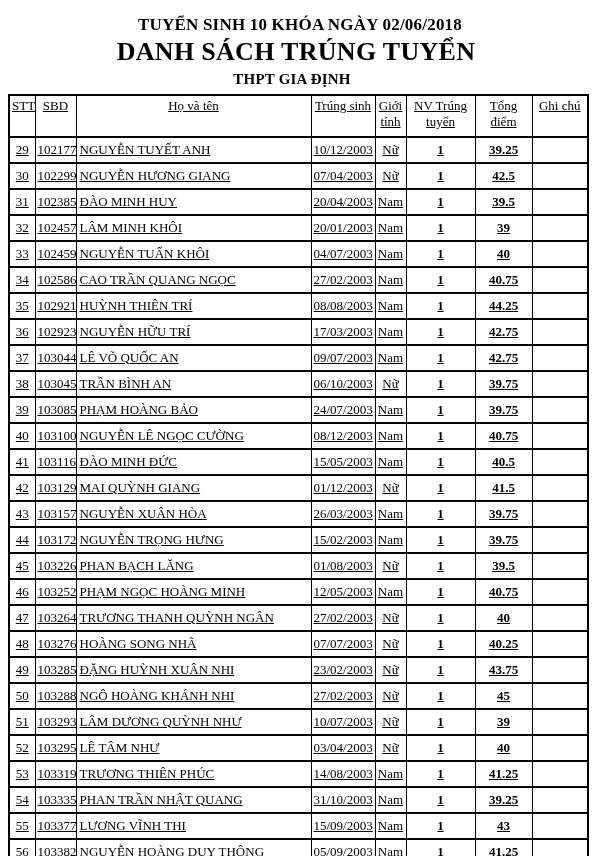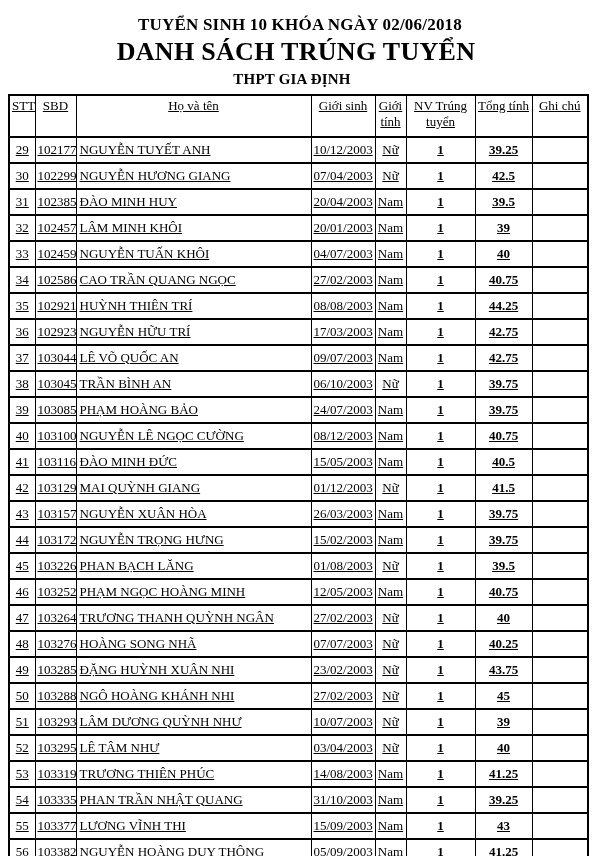--- a/index.html
+++ b/index.html
@@ -81,24 +81,24 @@
       <col class="w-gender">
         <col class="w-nv">
         <col class="w-score">
         <col class="w-note">
     </colgroup>
     <thead>
       <tr>
         <th>STT</th>
         <th>SBD</th>
         <th>Họ và tên</th>
-        <th>Giới sinh</th>
+        <th>Trúng sinh</th>
         <th>Giới tính</th>
         <th>NV Trúng tuyển</th>
-        <th>Tổng tính</th>
+        <th>Tổng điểm</th>
         <th>Ghi chú</th>
       </tr>
     </thead>
     <tbody id="rows-body">
         <tr>
           <td class="c-stt">29</td>
           <td class="c-sbd">102177</td>
           <td class="c-name">NGUYỄN TUYẾT ANH</td>
           <td class="c-dob">10/12/2003</td>
           <td class="c-gender">Nữ</td>

